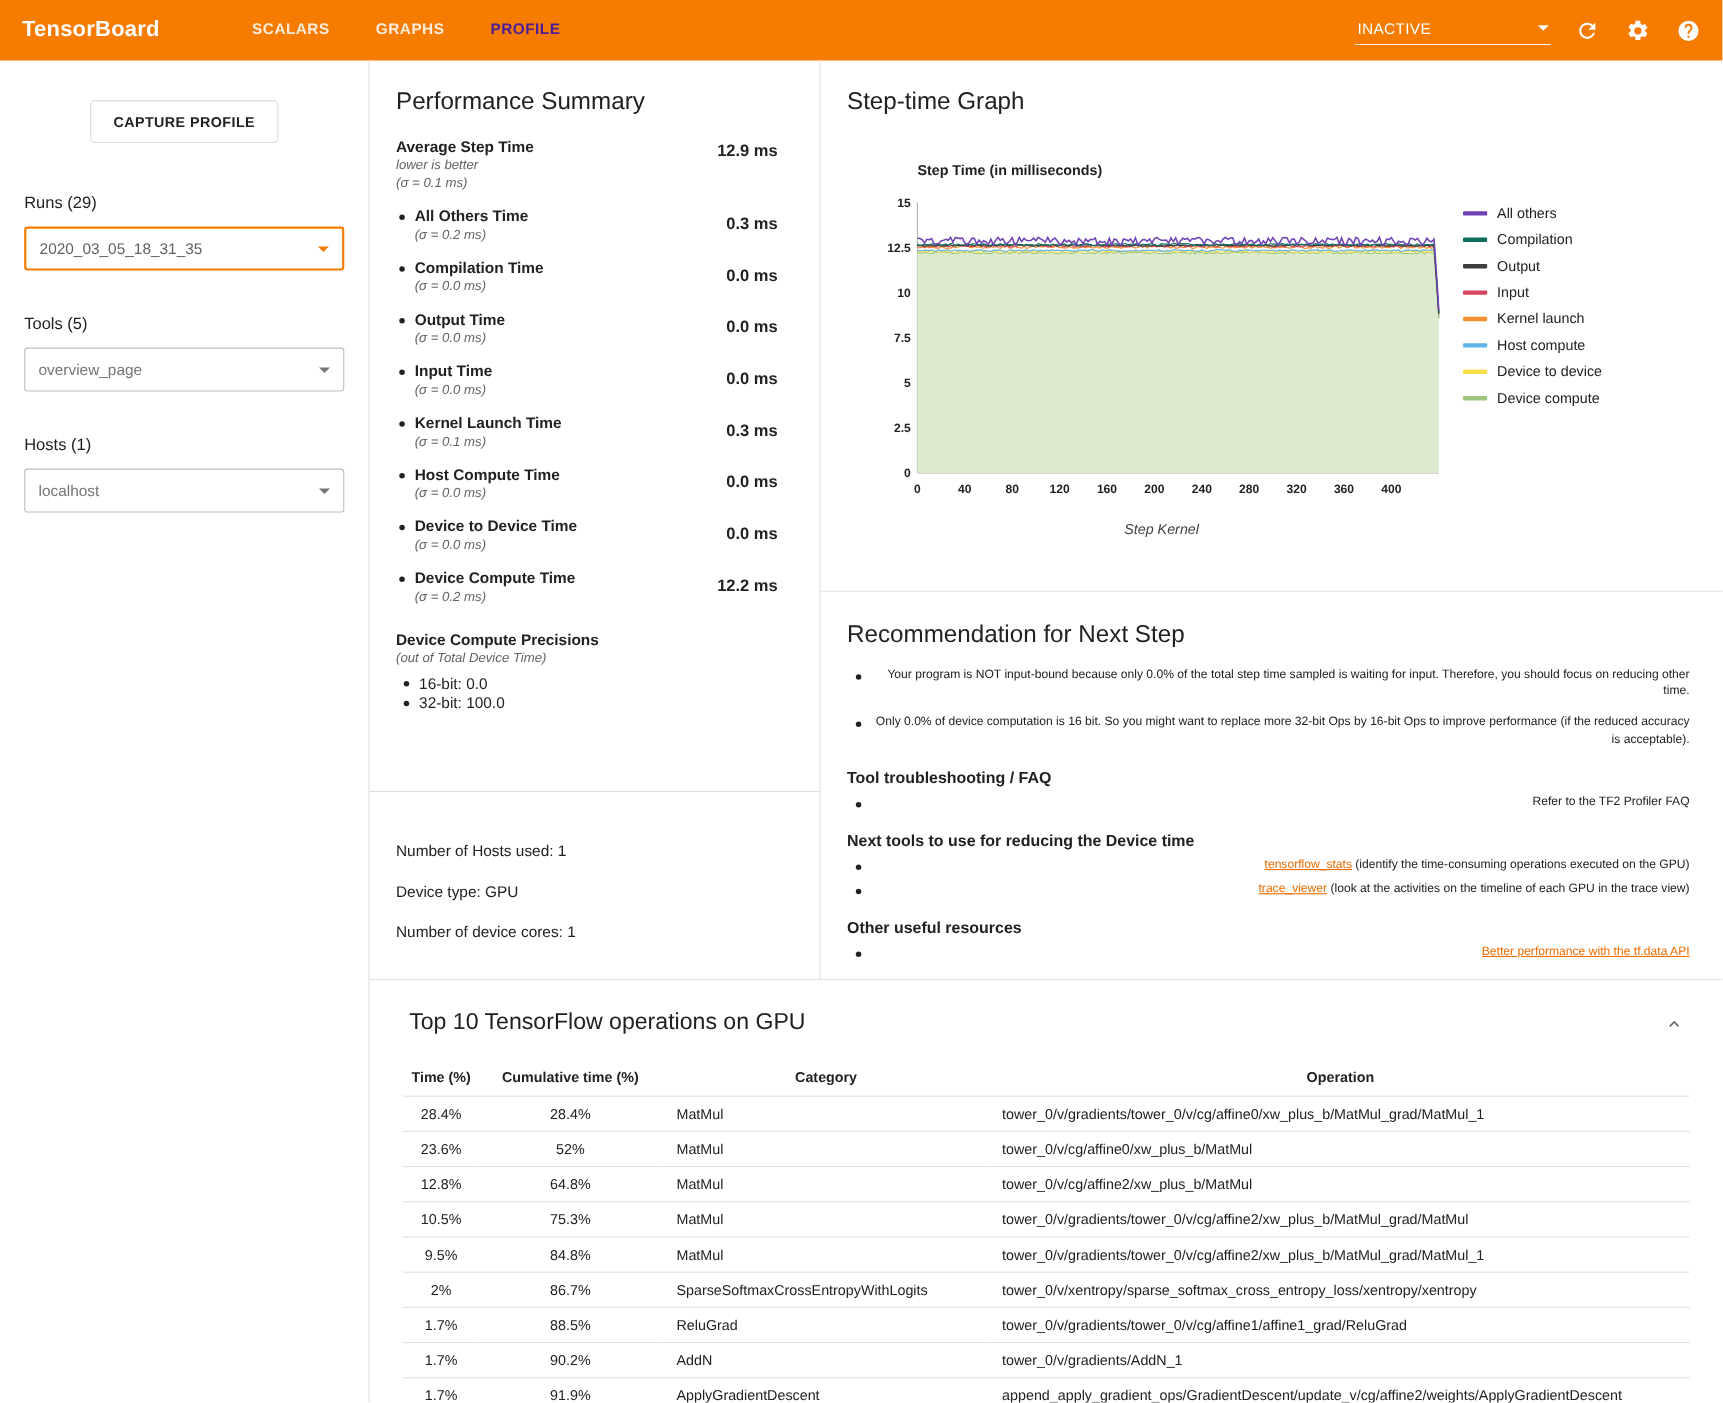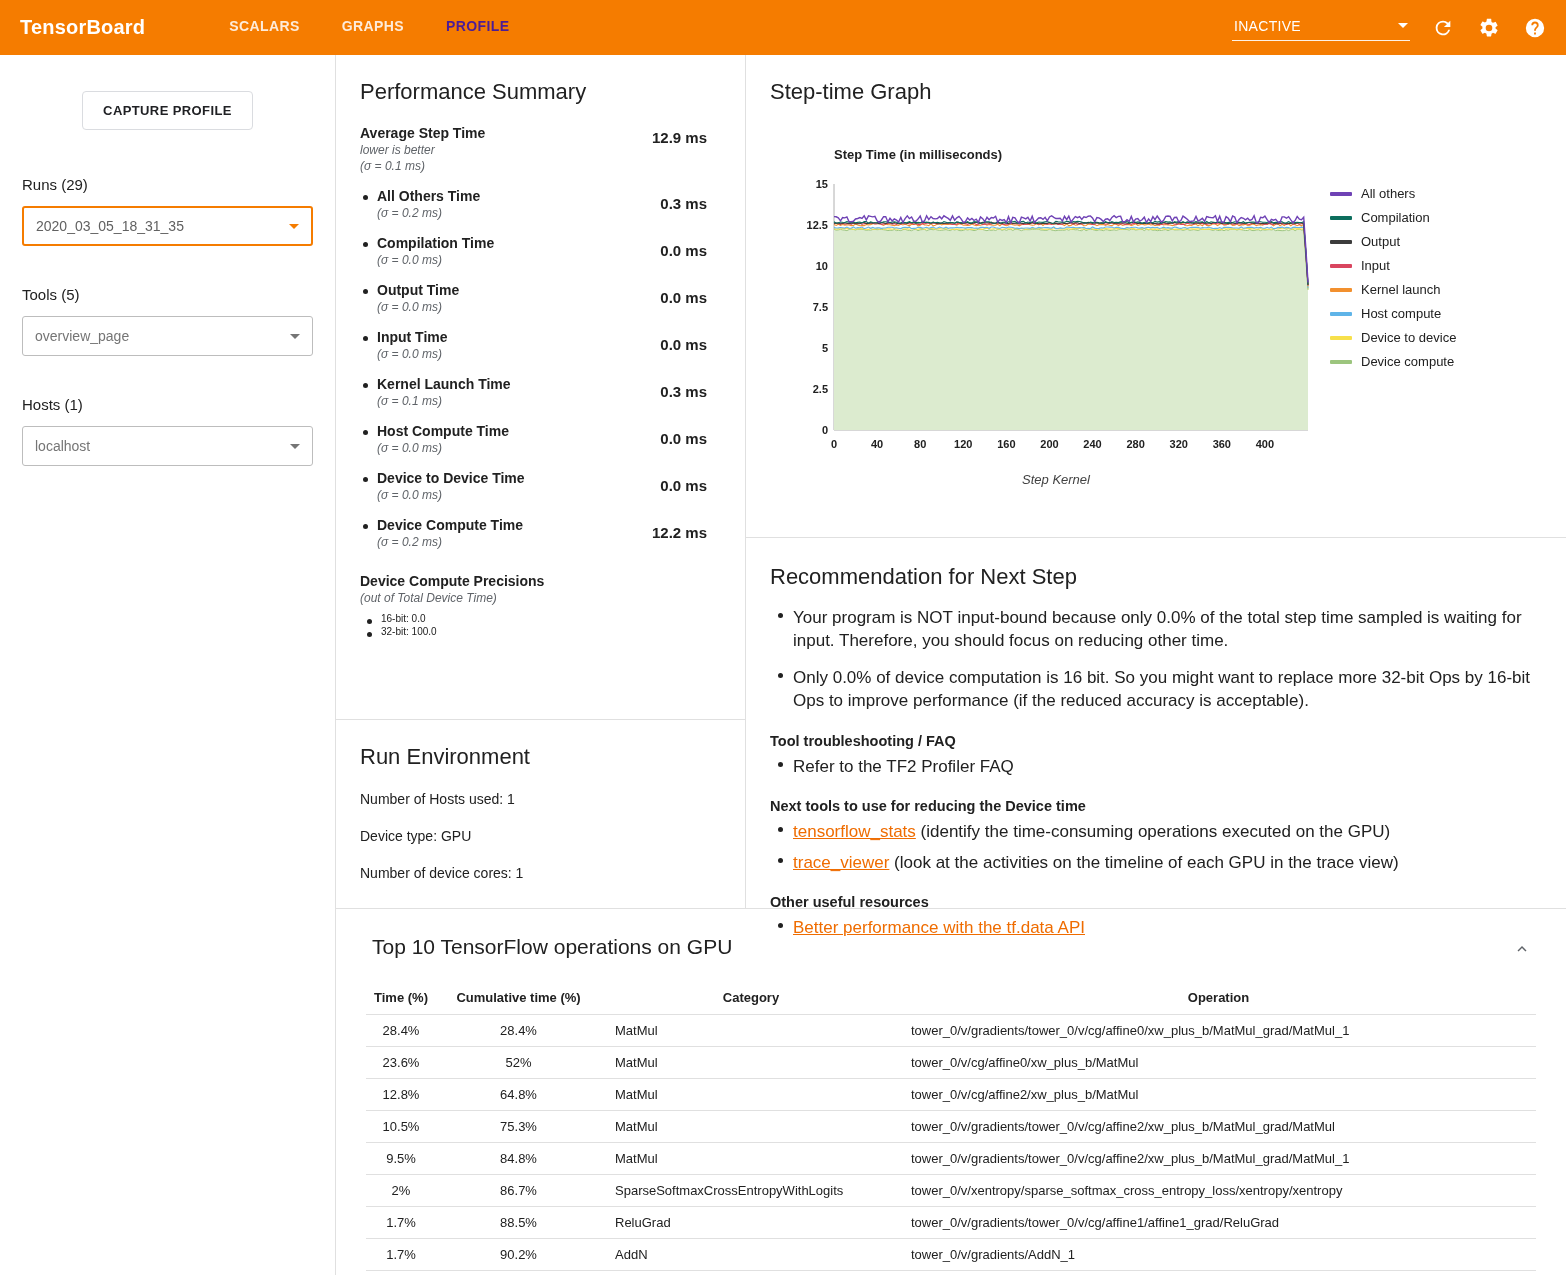--- a/index.html
+++ b/index.html
@@ -50,40 +50,40 @@
   
   .perf-row{display:flex;align-items:flex-start;margin-top:15px;}
   .bullet{width:5px;height:5px;border-radius:50%;background:#212121;margin:7px 9px 0 3px;flex-shrink:0;}
   .perf-text{flex:1;}
   .perf-label{font-size:14px;font-weight:bold;color:#212121;}
   .perf-sigma{font-size:12px;font-style:italic;color:#5f6368;margin-top:2px;}
   .perf-value{width:92px;text-align:right;font-size:15px;font-weight:bold;padding-right:14px;margin-top:7px;flex-shrink:0;}
   .avg-block .perf-value{margin-top:4px;}
   .prec{margin-top:24px;}
   .prec-list{list-style:none;margin-top:8px;}
-  .prec-list li{position:relative;padding-left:21px;font-size:10px;margin-top:2px;}
+  .prec-list li{position:relative;padding-left:21px;font-size:14px;margin-top:2px;}
   .prec-list li::before{content:'';position:absolute;left:7px;top:6px;width:5px;height:5px;border-radius:50%;background:#212121;}
 
   
   .env-line{font-size:14px;margin-top:21px;color:#212121;}
   .runenv-card .section-title{margin-bottom:10px;}
 
   
   .chart-wrap{margin:42px 0 0 26px;}
   .chart-title{font-size:13px;font-weight:bold;margin-left:38px;margin-bottom:8px;}
   .chart-flex{display:flex;align-items:flex-start;}
   .legend{margin-left:14px;margin-top:16px;}
   .legend-item{display:flex;align-items:center;margin-bottom:9px;}
   .legend-swatch{width:22px;height:4px;border-radius:1px;flex-shrink:0;}
   .legend-label{font-size:13px;margin-left:9px;color:#212121;}
   .x-axis-title{font-size:13px;font-style:italic;text-align:center;width:520px;margin-top:6px;color:#424242;}
 
   
   .rec-list{list-style:none;margin-top:16px;}
-  .rec-list li{position:relative;padding-left:23px;margin-bottom:13px;font-size:17px;line-height:1.38;color:#212121;max-width:770px;}
+  .rec-list li{position:relative;padding-left:23px;margin-bottom:13px;font-size:11px;line-height:1.38;color:#212121;max-width:770px;text-align:right;}
   .rec-list li::before{content:'';position:absolute;left:8px;top:7px;width:5px;height:5px;border-radius:50%;background:#212121;}
   .rec-list.tight{margin-top:6px;}
   .rec-list.tight li{margin-bottom:7px;}
   .rec-heading{font-weight:bold;font-size:14.5px;margin-top:20px;}
   .lnk{color:#ef6c00;text-decoration:underline;cursor:pointer;}
 
   
   .ops-title{font-size:21px;font-weight:500;margin-left:6px;}
   .collapse-btn{position:absolute;right:34px;top:30px;cursor:pointer;width:20px;height:20px;display:flex;align-items:center;justify-content:center;}
   table.ops{border-collapse:collapse;width:100%;font-size:13px;margin-top:22px;table-layout:fixed;}
@@ -235,21 +235,20 @@
             <div class="perf-label">Device Compute Precisions</div>
             <div class="perf-sigma">(out of Total Device Time)</div>
             <ul class="prec-list">
                 <li>16-bit: 0.0</li>
                 <li>32-bit: 100.0</li>
               </ul>
           </div>
         </div>
 
         <div class="runenv-card">
-          <div class="section-title">Run Environment</div>
           <div class="env-line">Number of Hosts used: 1</div>
           <div class="env-line">Device type: GPU</div>
           <div class="env-line">Number of device cores: 1</div>
         </div>
       </div>
 
       <div class="right-col">
 
         <div class="graph-card">
           <div class="section-title">Step-time Graph</div>

